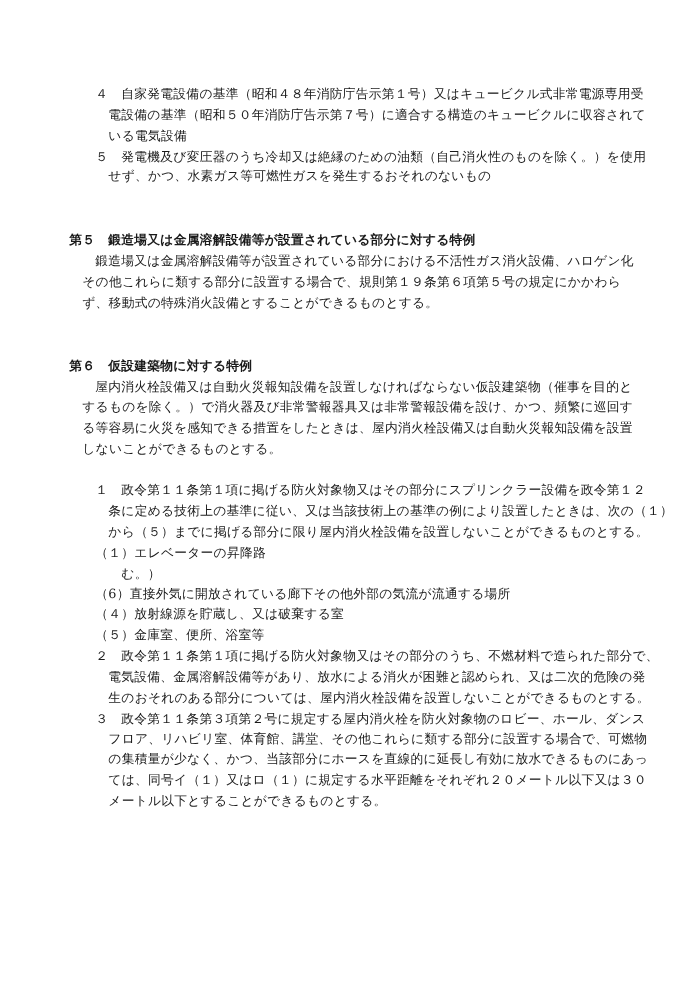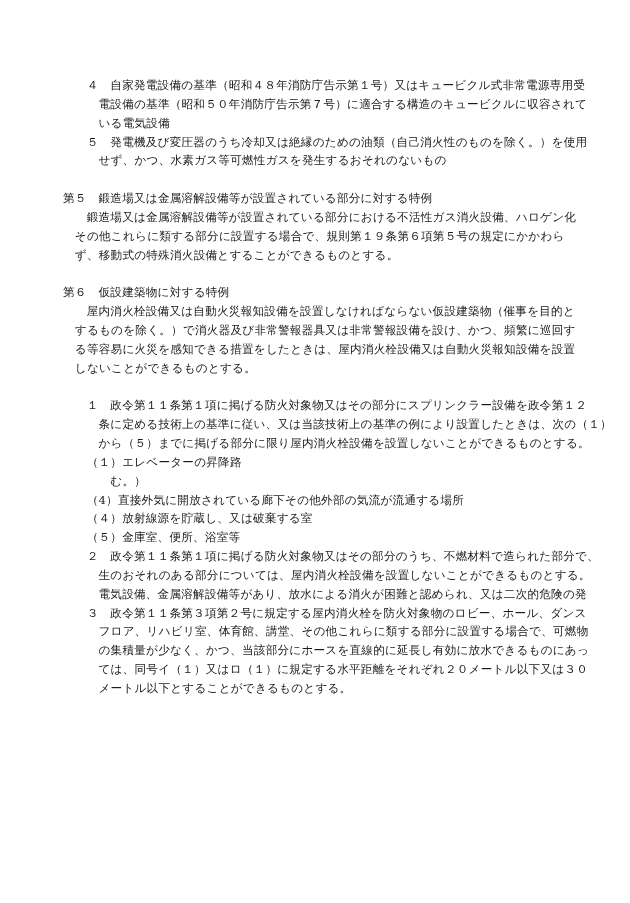--- a/index.html
+++ b/index.html
@@ -38,21 +38,22 @@
     white-space: pre;
     display: block;
     height: 18.85px;
     line-height: 18.85px;
   }
   .spacer {
     display: block;
     height: 18.85px;
   }
   .heading .ln {
-    font-weight: 400;
+    font-weight: 700;
+    margin-top: 20px;
   }
   
   .doc-body {
     -webkit-font-smoothing: antialiased;
     text-rendering: optimizeLegibility;
   }
 </style>
 </head>
 <body>
 
@@ -92,32 +93,32 @@
         <span class="ln">　　　条に定める技術上の基準に従い、又は当該技術上の基準の例により設置したときは、次の（１）</span>
         <span class="ln">　　　から（５）までに掲げる部分に限り屋内消火栓設備を設置しないことができるものとする。</span>
       </div>
       <div class="blk ">
         <span class="ln">　　（１）エレベーターの昇降路</span>
       </div>
       <div class="blk ">
         <span class="ln">　　　　む。）</span>
       </div>
       <div class="blk ">
-        <span class="ln">　　（4）直接外気に開放されている廊下その他外部の気流が流通する場所</span>
+        <span class="ln">　　（6）直接外気に開放されている廊下その他外部の気流が流通する場所</span>
       </div>
       <div class="blk ">
         <span class="ln">　　（４）放射線源を貯蔵し、又は破棄する室</span>
       </div>
       <div class="blk ">
         <span class="ln">　　（５）金庫室、便所、浴室等</span>
       </div>
       <div class="blk ">
         <span class="ln">　　２　政令第１１条第１項に掲げる防火対象物又はその部分のうち、不燃材料で造られた部分で、</span>
+        <span class="ln">　　　電気設備、金属溶解設備等があり、放水による消火が困難と認められ、又は二次的危険の発</span>
         <span class="ln">　　　生のおそれのある部分については、屋内消火栓設備を設置しないことができるものとする。</span>
-        <span class="ln">　　　電気設備、金属溶解設備等があり、放水による消火が困難と認められ、又は二次的危険の発</span>
       </div>
       <div class="blk ">
         <span class="ln">　　３　政令第１１条第３項第２号に規定する屋内消火栓を防火対象物のロビー、ホール、ダンス</span>
         <span class="ln">　　　フロア、リハビリ室、体育館、講堂、その他これらに類する部分に設置する場合で、可燃物</span>
         <span class="ln">　　　の集積量が少なく、かつ、当該部分にホースを直線的に延長し有効に放水できるものにあっ</span>
         <span class="ln">　　　ては、同号イ（１）又はロ（１）に規定する水平距離をそれぞれ２０メートル以下又は３０</span>
         <span class="ln">　　　メートル以下とすることができるものとする。</span>
       </div>
     </div>
 </div>

